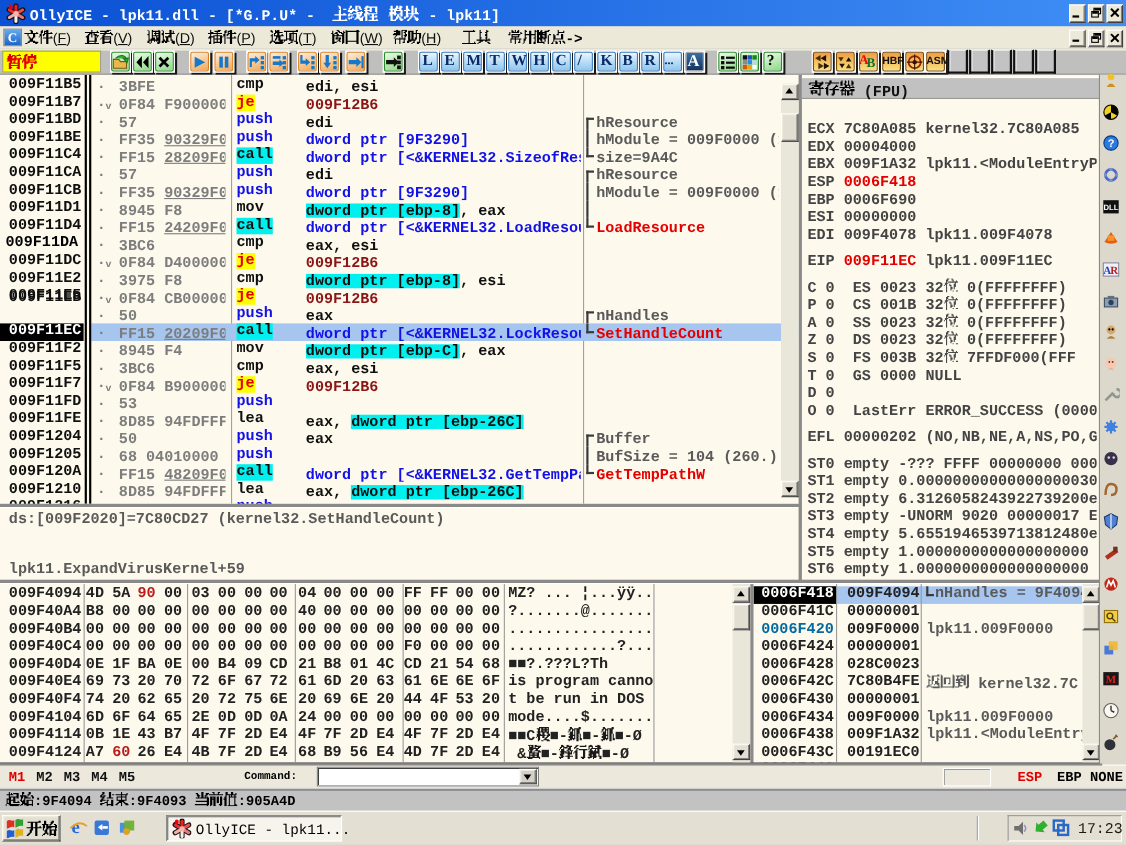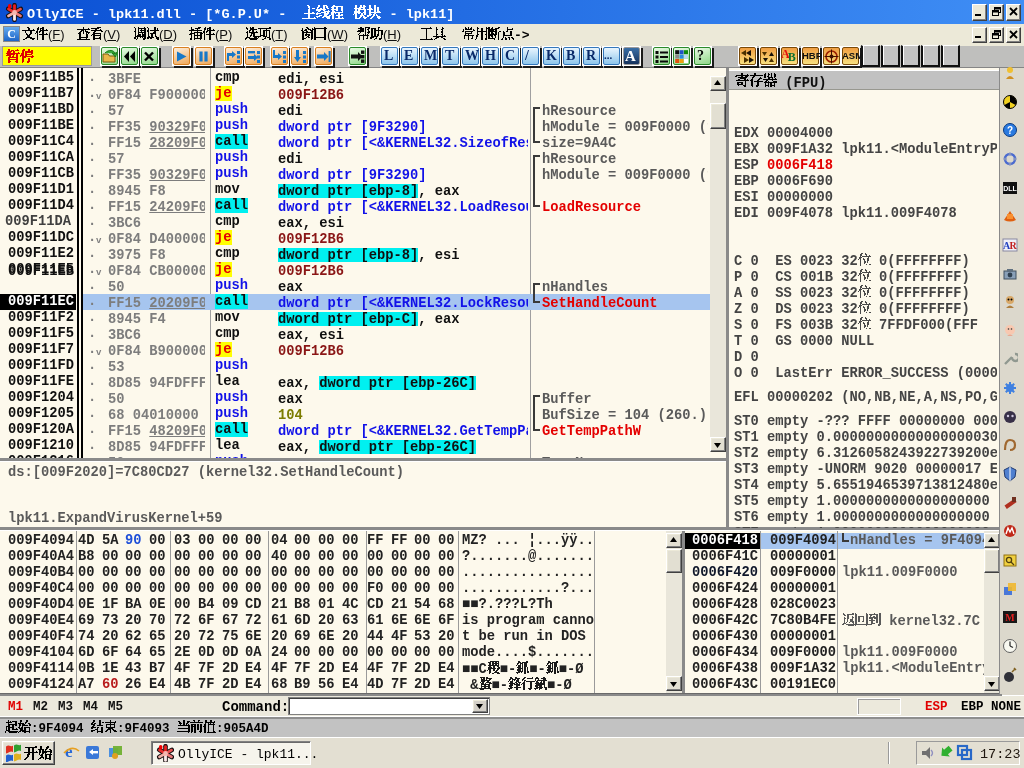--- a/index.html
+++ b/index.html
@@ -394,21 +394,21 @@
     <div class="ab" style="left:533px;top:114px;width:2px;height:16px;background:#3a3a3a"></div>
     <div class="clip cm" style="left:542px;top:114px;width:166px"><span class="m cm" style="position:static"></span></div>
     <div class="m" style="left:8px;top:130px;color:#101010">009F11D4</div>
     <div class="m gy" style="left:88px;top:130px">.</div>
     <div class="clip" style="left:108px;top:130px;width:97px"><span class="m gy" style="position:static">FF15 <span style="text-decoration:underline">24209F00</span></span></div>
     <div class="m" style="left:215px;top:130px"><span class="cyb">call</span></div>
     <div class="clip" style="left:278px;top:130px;width:250px"><span class="m" style="position:static"><span class="bl">dword ptr [&lt;&amp;KERNEL32.LoadResour</span></span></div>
     <div class="ab" style="left:533px;top:130px;width:2px;height:9px;background:#3a3a3a"></div>
     <div class="ab" style="left:533px;top:137px;width:7px;height:2px;background:#3a3a3a"></div>
     <div class="clip cm" style="left:542px;top:130px;width:166px"><span class="m cm" style="position:static"><span class="rd">LoadResource</span></span></div>
-    <div class="m" style="left:5px;top:146px;color:#404040">009F11DA</div>
+    <div class="m" style="left:5px;top:146px;color:#000000">009F11DA</div>
     <div class="m gy" style="left:88px;top:146px">.</div>
     <div class="clip" style="left:108px;top:146px;width:97px"><span class="m gy" style="position:static">3BC6</span></div>
     <div class="m" style="left:215px;top:146px"><span>cmp</span></div>
     <div class="clip" style="left:278px;top:146px;width:250px"><span class="m" style="position:static">eax, esi</span></div>
     <div class="m" style="left:8px;top:162px;color:#101010">009F11DC</div>
     <div class="m gy" style="left:88px;top:162px">.</div>
     <div class="m gy" style="left:96px;top:165px;font-size:9px">v</div>
     <div class="clip" style="left:108px;top:162px;width:97px"><span class="m gy" style="position:static">0F84 D4000000</span></div>
     <div class="m" style="left:215px;top:162px"><span style="color:#e40000;background:#ffff00">je</span></div>
     <div class="clip" style="left:278px;top:162px;width:250px"><span class="m" style="position:static"><span class="mr">009F12B6</span></span></div>
@@ -471,21 +471,20 @@
     <div class="clip" style="left:108px;top:322px;width:97px"><span class="m gy" style="position:static">50</span></div>
     <div class="m" style="left:215px;top:322px"><span class="bl">push</span></div>
     <div class="clip" style="left:278px;top:322px;width:250px"><span class="m" style="position:static">eax</span></div>
     <div class="ab" style="left:533px;top:327px;width:2px;height:11px;background:#3a3a3a"></div>
     <div class="ab" style="left:533px;top:327px;width:7px;height:2px;background:#3a3a3a"></div>
     <div class="clip cm" style="left:542px;top:322px;width:166px"><span class="m cm" style="position:static">Buffer</span></div>
     <div class="m" style="left:8px;top:338px;color:#101010">009F1205</div>
     <div class="m gy" style="left:88px;top:338px">.</div>
     <div class="clip" style="left:108px;top:338px;width:97px"><span class="m gy" style="position:static">68 04010000</span></div>
     <div class="m" style="left:215px;top:338px"><span class="bl">push</span></div>
-    <div class="clip" style="left:278px;top:338px;width:250px"><span class="m" style="position:static"><span class="ol">104</span></span></div>
     <div class="ab" style="left:533px;top:338px;width:2px;height:16px;background:#3a3a3a"></div>
     <div class="clip cm" style="left:542px;top:338px;width:166px"><span class="m cm" style="position:static">BufSize = 104 (260.)</span></div>
     <div class="m" style="left:8px;top:354px;color:#101010">009F120A</div>
     <div class="m gy" style="left:88px;top:354px">.</div>
     <div class="clip" style="left:108px;top:354px;width:97px"><span class="m gy" style="position:static">FF15 <span style="text-decoration:underline">48209F00</span></span></div>
     <div class="m" style="left:215px;top:354px"><span class="cyb">call</span></div>
     <div class="clip" style="left:278px;top:354px;width:250px"><span class="m" style="position:static"><span class="bl">dword ptr [&lt;&amp;KERNEL32.GetTempPat</span></span></div>
     <div class="ab" style="left:533px;top:354px;width:2px;height:9px;background:#3a3a3a"></div>
     <div class="ab" style="left:533px;top:361px;width:7px;height:2px;background:#3a3a3a"></div>
     <div class="clip cm" style="left:542px;top:354px;width:166px"><span class="m cm" style="position:static"><span class="rd">GetTempPathW</span></span></div>
@@ -515,26 +514,28 @@
 <div class="ab bev" style="left:710px;top:103px;width:16px;height:26px;background:#E2DFD2"></div>
 <div class="ab" style="left:729px;top:70px;width:271px;height:20px;background:#c1c1c1;border-top:1px solid #fff;border-bottom:1px solid #989890"></div>
 <div class="ab" style="left:735px;top:73px"><svg class="cj" style="width:14px;height:14px;vertical-align:0px;margin-right:0px" viewBox="0 0 14 14">
       <path fill="#000000" d="M6 0h2v1h-2zM6 1h2v1h-2zM12 1h1v1h-1zM1 2h13v1h-13zM0 3h2v1h-2zM6 3h2v1h-2zM10 3h3v1h-3zM3 4h9v1h-9zM5 5h6v1h-6zM3 6h2v1h-2zM9 6h2v1h-2zM12 6h1v1h-1zM1 7h13v1h-13zM10 8h1v1h-1zM2 9h6v1h-6zM10 9h1v1h-1zM2 10h2v1h-2zM6 10h2v1h-2zM10 10h1v1h-1zM2 11h6v1h-6zM10 11h1v1h-1zM3 12h1v1h-1zM8 12h3v1h-3zM9 13h2v1h-2z"></path>
     </svg><svg class="cj" style="width:14px;height:14px;vertical-align:0px;margin-right:0px" viewBox="0 0 14 14">
       <path fill="#000000" d="M5 0h2v1h-2zM5 1h2v1h-2zM1 2h13v1h-13zM4 3h2v1h-2zM3 4h2v1h-2zM11 4h1v1h-1zM3 5h1v1h-1zM10 5h3v1h-3zM2 6h2v1h-2zM9 6h2v1h-2zM1 7h3v1h-3zM8 7h2v1h-2zM2 8h2v1h-2zM5 8h9v1h-9zM2 9h2v1h-2zM8 9h2v1h-2zM2 10h2v1h-2zM8 10h2v1h-2zM2 11h2v1h-2zM8 11h2v1h-2zM2 12h2v1h-2zM7 12h3v1h-3zM3 13h1v1h-1zM7 13h2v1h-2z"></path>
     </svg><svg class="cj" style="width:14px;height:14px;vertical-align:0px;margin-right:0px" viewBox="0 0 14 14">
       <path fill="#000000" d="M2 0h1v1h-1zM5 0h1v1h-1zM8 0h1v1h-1zM11 0h1v1h-1zM1 1h2v1h-2zM5 1h2v1h-2zM8 1h1v1h-1zM11 1h2v1h-2zM1 2h2v1h-2zM5 2h1v1h-1zM8 2h1v1h-1zM11 2h2v1h-2zM1 3h2v1h-2zM4 3h2v1h-2zM8 3h1v1h-1zM11 3h2v1h-2zM1 4h2v1h-2zM5 4h5v1h-5zM11 4h1v1h-1zM5 5h2v1h-2zM9 5h1v1h-1zM12 5h1v1h-1zM0 6h14v1h-14zM3 7h2v1h-2zM9 7h1v1h-1zM2 8h2v1h-2zM5 8h1v1h-1zM10 8h4v1h-4zM1 9h13v1h-13zM2 10h1v1h-1zM5 10h1v1h-1zM7 10h2v1h-2zM11 10h1v1h-1zM2 11h1v1h-1zM5 11h1v1h-1zM7 11h2v1h-2zM11 11h1v1h-1zM2 12h4v1h-4zM7 12h5v1h-5zM2 13h1v1h-1zM5 13h1v1h-1zM7 13h2v1h-2zM11 13h1v1h-1z"></path>
     </svg><span class="m" style="position:static;font-size:13.75px"> (FPU)</span></div>
 <div class="ab" style="left:729px;top:91px;width:268px;height:437px;overflow:hidden">
+    <div class="ab" style="left:5px;top:17px;white-space:pre"><span class="m dk" style="position:static">ECX 7C80A085 kernel32.7C80A085</span></div>
     <div class="ab" style="left:5px;top:33px;white-space:pre"><span class="m dk" style="position:static">EDX 00004000</span></div>
     <div class="ab" style="left:5px;top:49px;white-space:pre"><span class="m dk" style="position:static">EBX 009F1A32 lpk11.&lt;ModuleEntryPoi</span></div>
     <div class="ab" style="left:5px;top:65px;white-space:pre"><span class="m dk" style="position:static">ESP <span class="rd">0006F418</span></span></div>
     <div class="ab" style="left:5px;top:81px;white-space:pre"><span class="m dk" style="position:static">EBP 0006F690</span></div>
     <div class="ab" style="left:5px;top:97px;white-space:pre"><span class="m dk" style="position:static">ESI 00000000</span></div>
     <div class="ab" style="left:5px;top:113px;white-space:pre"><span class="m dk" style="position:static">EDI 009F4078 lpk11.009F4078</span></div>
+    <div class="ab" style="left:5px;top:137px;white-space:pre"><span class="m dk" style="position:static">EIP <span class="rd">009F11EC</span> lpk11.009F11EC</span></div>
     <div class="ab" style="left:5px;top:161px;white-space:pre"><span class="m dk" style="position:static">C 0  ES 0023 32</span><svg class="cj" style="width:13px;height:13px;vertical-align:-1px;margin-right:0px" viewBox="0 0 13 13">
         <path fill="#4a4a4a" d="M3 0h2v1h-2zM7 0h1v1h-1zM2 1h2v1h-2zM7 1h2v1h-2zM2 2h2v1h-2zM8 2h1v1h-1zM11 2h1v1h-1zM2 3h1v1h-1zM4 3h9v1h-9zM1 4h3v1h-3zM10 4h1v1h-1zM1 5h2v1h-2zM5 5h1v1h-1zM9 5h2v1h-2zM0 6h1v1h-1zM2 6h1v1h-1zM5 6h2v1h-2zM9 6h2v1h-2zM2 7h1v1h-1zM6 7h1v1h-1zM9 7h2v1h-2zM2 8h1v1h-1zM6 8h2v1h-2zM9 8h1v1h-1zM2 9h1v1h-1zM6 9h2v1h-2zM9 9h1v1h-1zM2 10h1v1h-1zM6 10h1v1h-1zM2 11h1v1h-1zM8 11h1v1h-1zM11 11h2v1h-2zM2 12h1v1h-1z"></path>
       </svg><span class="m dk" style="position:static"> 0(FFFFFFFF)</span></div>
     <div class="ab" style="left:5px;top:177px;white-space:pre"><span class="m dk" style="position:static">P 0  CS 001B 32</span><svg class="cj" style="width:13px;height:13px;vertical-align:-1px;margin-right:0px" viewBox="0 0 13 13">
         <path fill="#4a4a4a" d="M3 0h2v1h-2zM7 0h1v1h-1zM2 1h2v1h-2zM7 1h2v1h-2zM2 2h2v1h-2zM8 2h1v1h-1zM11 2h1v1h-1zM2 3h1v1h-1zM4 3h9v1h-9zM1 4h3v1h-3zM10 4h1v1h-1zM1 5h2v1h-2zM5 5h1v1h-1zM9 5h2v1h-2zM0 6h1v1h-1zM2 6h1v1h-1zM5 6h2v1h-2zM9 6h2v1h-2zM2 7h1v1h-1zM6 7h1v1h-1zM9 7h2v1h-2zM2 8h1v1h-1zM6 8h2v1h-2zM9 8h1v1h-1zM2 9h1v1h-1zM6 9h2v1h-2zM9 9h1v1h-1zM2 10h1v1h-1zM6 10h1v1h-1zM2 11h1v1h-1zM8 11h1v1h-1zM11 11h2v1h-2zM2 12h1v1h-1z"></path>
       </svg><span class="m dk" style="position:static"> 0(FFFFFFFF)</span></div>
     <div class="ab" style="left:5px;top:193px;white-space:pre"><span class="m dk" style="position:static">A 0  SS 0023 32</span><svg class="cj" style="width:13px;height:13px;vertical-align:-1px;margin-right:0px" viewBox="0 0 13 13">
         <path fill="#4a4a4a" d="M3 0h2v1h-2zM7 0h1v1h-1zM2 1h2v1h-2zM7 1h2v1h-2zM2 2h2v1h-2zM8 2h1v1h-1zM11 2h1v1h-1zM2 3h1v1h-1zM4 3h9v1h-9zM1 4h3v1h-3zM10 4h1v1h-1zM1 5h2v1h-2zM5 5h1v1h-1zM9 5h2v1h-2zM0 6h1v1h-1zM2 6h1v1h-1zM5 6h2v1h-2zM9 6h2v1h-2zM2 7h1v1h-1zM6 7h1v1h-1zM9 7h2v1h-2zM2 8h1v1h-1zM6 8h2v1h-2zM9 8h1v1h-1zM2 9h1v1h-1zM6 9h2v1h-2zM9 9h1v1h-1zM2 10h1v1h-1zM6 10h1v1h-1zM2 11h1v1h-1zM8 11h1v1h-1zM11 11h2v1h-2zM2 12h1v1h-1z"></path>
       </svg><span class="m dk" style="position:static"> 0(FFFFFFFF)</span></div>
     <div class="ab" style="left:5px;top:209px;white-space:pre"><span class="m dk" style="position:static">Z 0  DS 0023 32</span><svg class="cj" style="width:13px;height:13px;vertical-align:-1px;margin-right:0px" viewBox="0 0 13 13">
@@ -555,21 +556,21 @@
     <div class="ab" style="left:5px;top:401px;white-space:pre"><span class="m dk" style="position:static">ST5 empty 1.0000000000000000000</span></div>
     <div class="ab" style="left:5px;top:417px;white-space:pre"><span class="m dk" style="position:static">ST6 empty 1.0000000000000000000</span></div>
     <div class="ab" style="left:5px;top:433px;white-space:pre"><span class="m dk" style="position:static">ST7 empty 1.0000000000000000000</span></div>
   </div>
 <div class="m cm" style="left:8px;top:465px">ds:[009F2020]=7C80CD27 (kernel32.SetHandleCount)</div>
 <div class="m cm" style="left:8px;top:511px">lpk11.ExpandVirusKernel+59</div>
 <div class="ab" style="left:0;top:531px;width:682px;height:162px;overflow:hidden">
     <div class="m" style="left:8px;top:2px;color:#222">009F4094</div>
     <div class="m" style="left:78px;top:2px;color:#222">4D</div>
     <div class="m" style="left:102px;top:2px;color:#222">5A</div>
-    <div class="m" style="left:125px;top:2px;color:#1d4ed8">90</div>
+    <div class="m" style="left:125px;top:2px;color:#b91c1c">90</div>
     <div class="m" style="left:149px;top:2px;color:#222">00</div>
     <div class="m" style="left:174px;top:2px;color:#222">03</div>
     <div class="m" style="left:198px;top:2px;color:#222">00</div>
     <div class="m" style="left:222px;top:2px;color:#222">00</div>
     <div class="m" style="left:245px;top:2px;color:#222">00</div>
     <div class="m" style="left:271px;top:2px;color:#222">04</div>
     <div class="m" style="left:294px;top:2px;color:#222">00</div>
     <div class="m" style="left:318px;top:2px;color:#222">00</div>
     <div class="m" style="left:342px;top:2px;color:#222">00</div>
     <div class="m" style="left:367px;top:2px;color:#222">FF</div>
@@ -773,21 +774,21 @@
 <div class="ab" style="left:685px;top:531px;width:299px;height:162px;overflow:hidden">
     <div class="ab" style="left:0px;top:2px;width:299px;height:16px;background:#a6c5ef"></div>
     <div class="ab" style="left:0px;top:2px;width:75px;height:16px;background:#000"></div>
     <div class="m" style="left:7px;top:2px;color:#fff">0006F418</div>
     <div class="m" style="left:85px;top:2px;color:#222">009F4094</div>
     <div class="ab" style="left:157px;top:2px;width:2px;height:9px;background:#3a3a3a"></div>
     <div class="ab" style="left:157px;top:9px;width:7px;height:2px;background:#3a3a3a"></div>
     <div class="m cm" style="left:165px;top:2px">nHandles = 9F4094</div>
     <div class="m" style="left:7px;top:18px;color:#222">0006F41C</div>
     <div class="m" style="left:85px;top:18px;color:#222">00000001</div>
-    <div class="m" style="left:7px;top:34px;color:#0f172a">0006F420</div>
+    <div class="m" style="left:7px;top:34px;color:#0369a1">0006F420</div>
     <div class="m" style="left:85px;top:34px;color:#222">009F0000</div>
     <div class="m cm" style="left:157px;top:34px">lpk11.009F0000</div>
     <div class="m" style="left:7px;top:50px;color:#222">0006F424</div>
     <div class="m" style="left:85px;top:50px;color:#222">00000001</div>
     <div class="m" style="left:7px;top:66px;color:#222">0006F428</div>
     <div class="m" style="left:85px;top:66px;color:#222">028C0023</div>
     <div class="m" style="left:7px;top:82px;color:#222">0006F42C</div>
     <div class="m" style="left:85px;top:82px;color:#222">7C80B4FE</div>
     <div class="m cm" style="left:157px;top:82px"><svg class="cj" style="width:13px;height:13px;vertical-align:-1px;margin-right:0px" viewBox="0 0 13 13">
         <path fill="#5a5a5a" d="M1 0h1v1h-1zM10 0h2v1h-2zM1 1h2v1h-2zM5 1h7v1h-7zM2 2h2v1h-2zM5 2h2v1h-2zM5 3h2v1h-2zM10 3h1v1h-1zM2 4h1v1h-1zM5 4h2v1h-2zM10 4h2v1h-2zM2 5h2v1h-2zM5 5h2v1h-2zM10 5h1v1h-1zM2 6h1v1h-1zM5 6h1v1h-1zM8 6h3v1h-3zM2 7h1v1h-1zM5 7h1v1h-1zM8 7h3v1h-3zM2 8h1v1h-1zM5 8h1v1h-1zM8 8h4v1h-4zM2 9h1v1h-1zM4 9h1v1h-1zM7 9h1v1h-1zM10 9h2v1h-2zM1 10h3v1h-3zM11 10h1v1h-1zM0 11h2v1h-2zM4 11h9v1h-9zM6 12h6v1h-6z"></path>
@@ -930,21 +931,21 @@
     <circle cx="7" cy="10" r="5" fill="#303038"></circle>
     <path d="M10 5 L13 2 M12 1 L14 3" stroke="#806020" stroke-width="1.5"></path>
   </svg>
 <div class="ab" style="left:0;top:695px;width:1024px;height:21px;background:#ece9dc;border-top:1px solid #fff"></div>
 <div class="ab" style="left:0;top:694px;width:1002px;height:2px;background:#8a8a8a"></div>
 <div class="m2" style="left:8px;top:700px;font-size:12.5px;color:#e00000">M1</div>
 <div class="m2" style="left:33px;top:700px;font-size:12.5px;color:#101010">M2</div>
 <div class="m2" style="left:58px;top:700px;font-size:12.5px;color:#101010">M3</div>
 <div class="m2" style="left:83px;top:700px;font-size:12.5px;color:#101010">M4</div>
 <div class="m2" style="left:108px;top:700px;font-size:12.5px;color:#101010">M5</div>
-<div class="m2" style="left:222px;top:700px;font-size:14px">Command:</div>
+<div class="m2" style="left:222px;top:700px;font-size:10px">Command:</div>
 <div class="ab" style="left:288px;top:697px;width:202px;height:18px;background:#fff;border:1px solid #808080;box-shadow:inset 1px 1px 0 #404040"></div>
 <div class="ab bev" style="left:472px;top:699px;width:16px;height:14px;background:#D4D0C8"></div>
 <svg class="ab" style="left:472px;top:699px" width="15" height="13" viewBox="0 0 15 13">
     <path d="M4 5 L11 5 L7.5 10 Z" fill="#000"></path>
   </svg>
 <div class="ab" style="left:857px;top:698px;width:44px;height:17px;border:1px solid #fff;box-shadow:inset 1px 1px 0 #9a9a9a"></div>
 <div class="m2" style="left:925px;top:700px;font-size:12.5px;color:#e00000">ESP</div>
 <div class="m2" style="left:961px;top:700px;font-size:12.5px">EBP</div>
 <div class="m2" style="left:991px;top:700px;font-size:12.5px">NONE</div>
 <div class="ab" style="left:0;top:716px;width:1024px;height:21px;background:#c2c2c2"></div>

